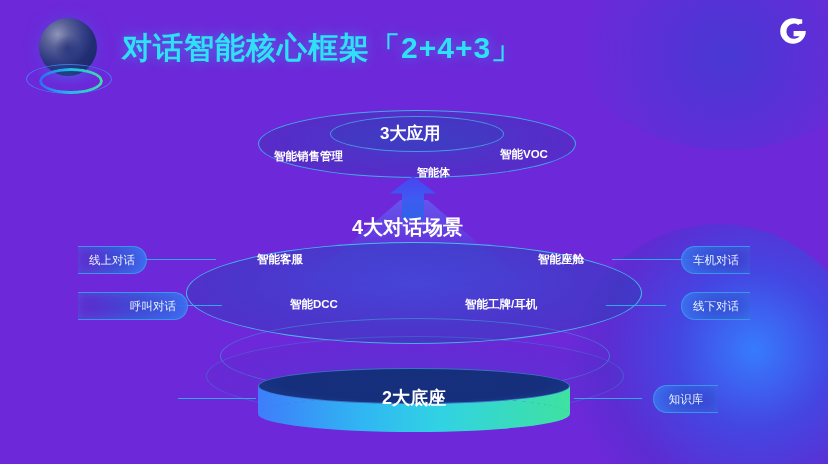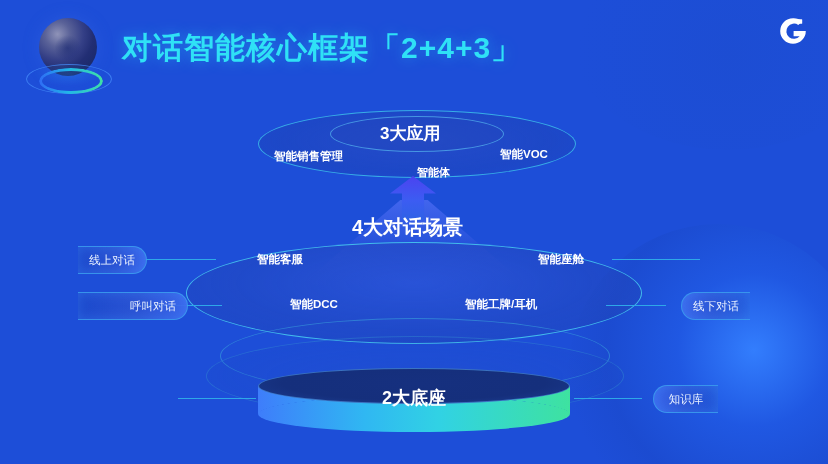--- a/index.html
+++ b/index.html
@@ -10,21 +10,21 @@
   }
   #stage{
     position:relative;
     width:828px;height:464px;
     overflow:hidden;
     background:
       radial-gradient(120% 90% at 100% 100%, rgba(20,90,240,.85) 0%, rgba(16,70,200,.45) 22%, rgba(12,45,140,0) 48%),
       radial-gradient(70% 60% at 50% 60%, rgba(30,70,180,.40) 0%, rgba(12,40,120,0) 70%),
       linear-gradient(160deg,#0b2263 0%,#0c2566 38%,#0a2druncated 100%),
       linear-gradient(180deg,#0b2464 0%,#0a2260 50%,#0a1f56 100%);
-    background-color:#1d4ed8;
+    background-color:#6d28d9;
   }
   
   .sphere-wrap{position:absolute;left:22px;top:12px;width:92px;height:92px;}
   .sphere{
     position:absolute;left:17px;top:6px;width:58px;height:58px;border-radius:50%;
     background:
       radial-gradient(circle at 32% 28%, #8f93b8 0%, #5a6298 22%, #343f86 45%, #222e74 62%, #1b2a6b 80%, #16255f 100%);
     box-shadow:0 0 16px rgba(60,110,230,.35);
   }
   .sphere:after{
@@ -211,20 +211,21 @@
   <div class="lbl" id="lbl-dcc">智能DCC</div>
   <div class="lbl" id="lbl-badge">智能工牌/耳机</div>
 
   <div class="line" id="ln-l1"></div>
   <div class="line" id="ln-l2"></div>
   <div class="line" id="ln-r1"></div>
   <div class="line" id="ln-r2"></div>
 
   <div class="pill" id="pill-online">线上对话</div>
   <div class="pill" id="pill-call">呼叫对话</div>
+  <div class="pill right" id="pill-car">车机对话</div>
   <div class="pill right" id="pill-offline">线下对话</div>
 
   <div class="ellipse" id="ell-ring1"></div>
   <div class="ellipse" id="ell-ring2"></div>
 
   <div id="cyl">
     <div id="cyl-bottom"></div>
     <div id="cyl-body"></div>
     <div id="cyl-top2"></div>
   </div>

